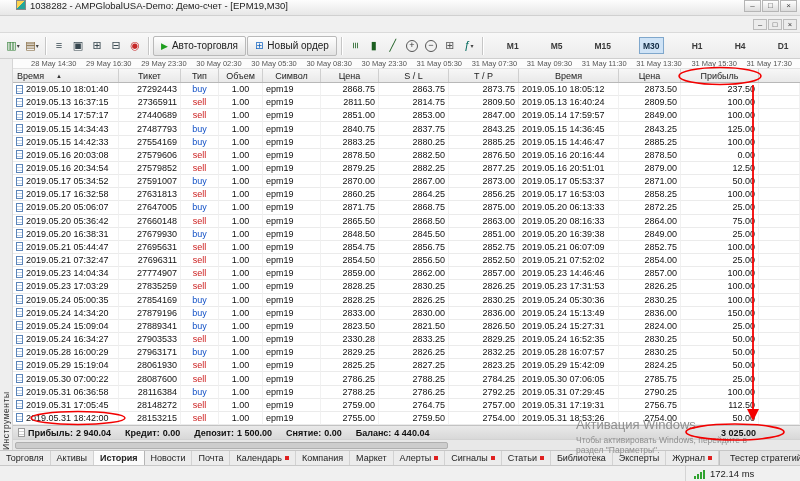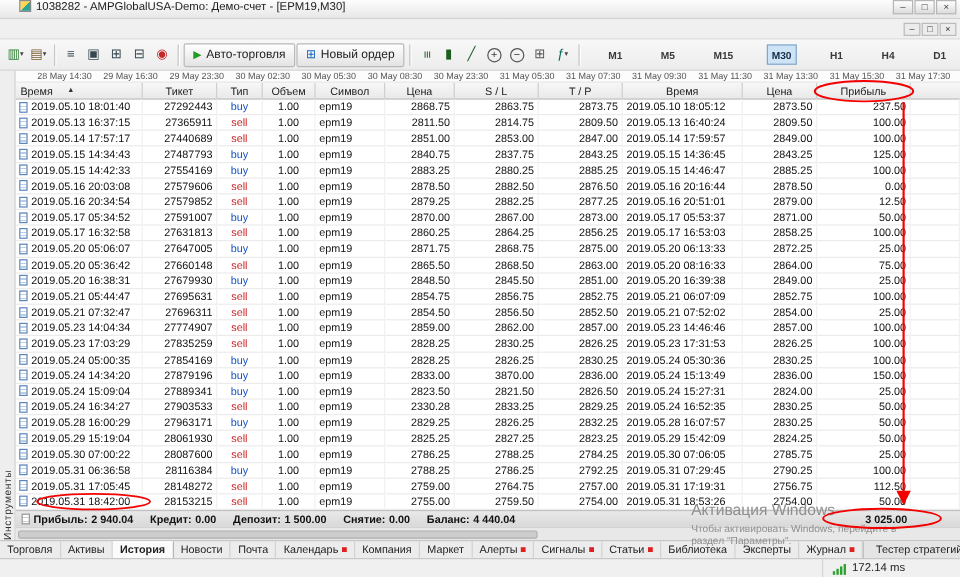--- a/index.html
+++ b/index.html
@@ -566,21 +566,21 @@
         <div class="hist-row hgrid">
           <div class="cell c-time">
             <span class="doc-icon"></span>
             <span>2019.05.24 14:34:20</span>
           </div>
           <div class="cell c-num">27879196</div>
           <div class="cell c-type buy">buy</div>
           <div class="cell c-vol">1.00</div>
           <div class="cell c-sym">epm19</div>
           <div class="cell c-num">2833.00</div>
-          <div class="cell c-num">3870.00</div>
+          <div class="cell c-num">2830.00</div>
           <div class="cell c-num">2836.00</div>
           <div class="cell c-time">2019.05.24 15:13:49</div>
           <div class="cell c-num">2836.00</div>
           <div class="cell c-num c-profit">150.00</div>
           <div class="cell c-fill"></div>
         </div>
         <div class="hist-row hgrid">
           <div class="cell c-time">
             <span class="doc-icon"></span>
             <span>2019.05.24 15:09:04</span>

